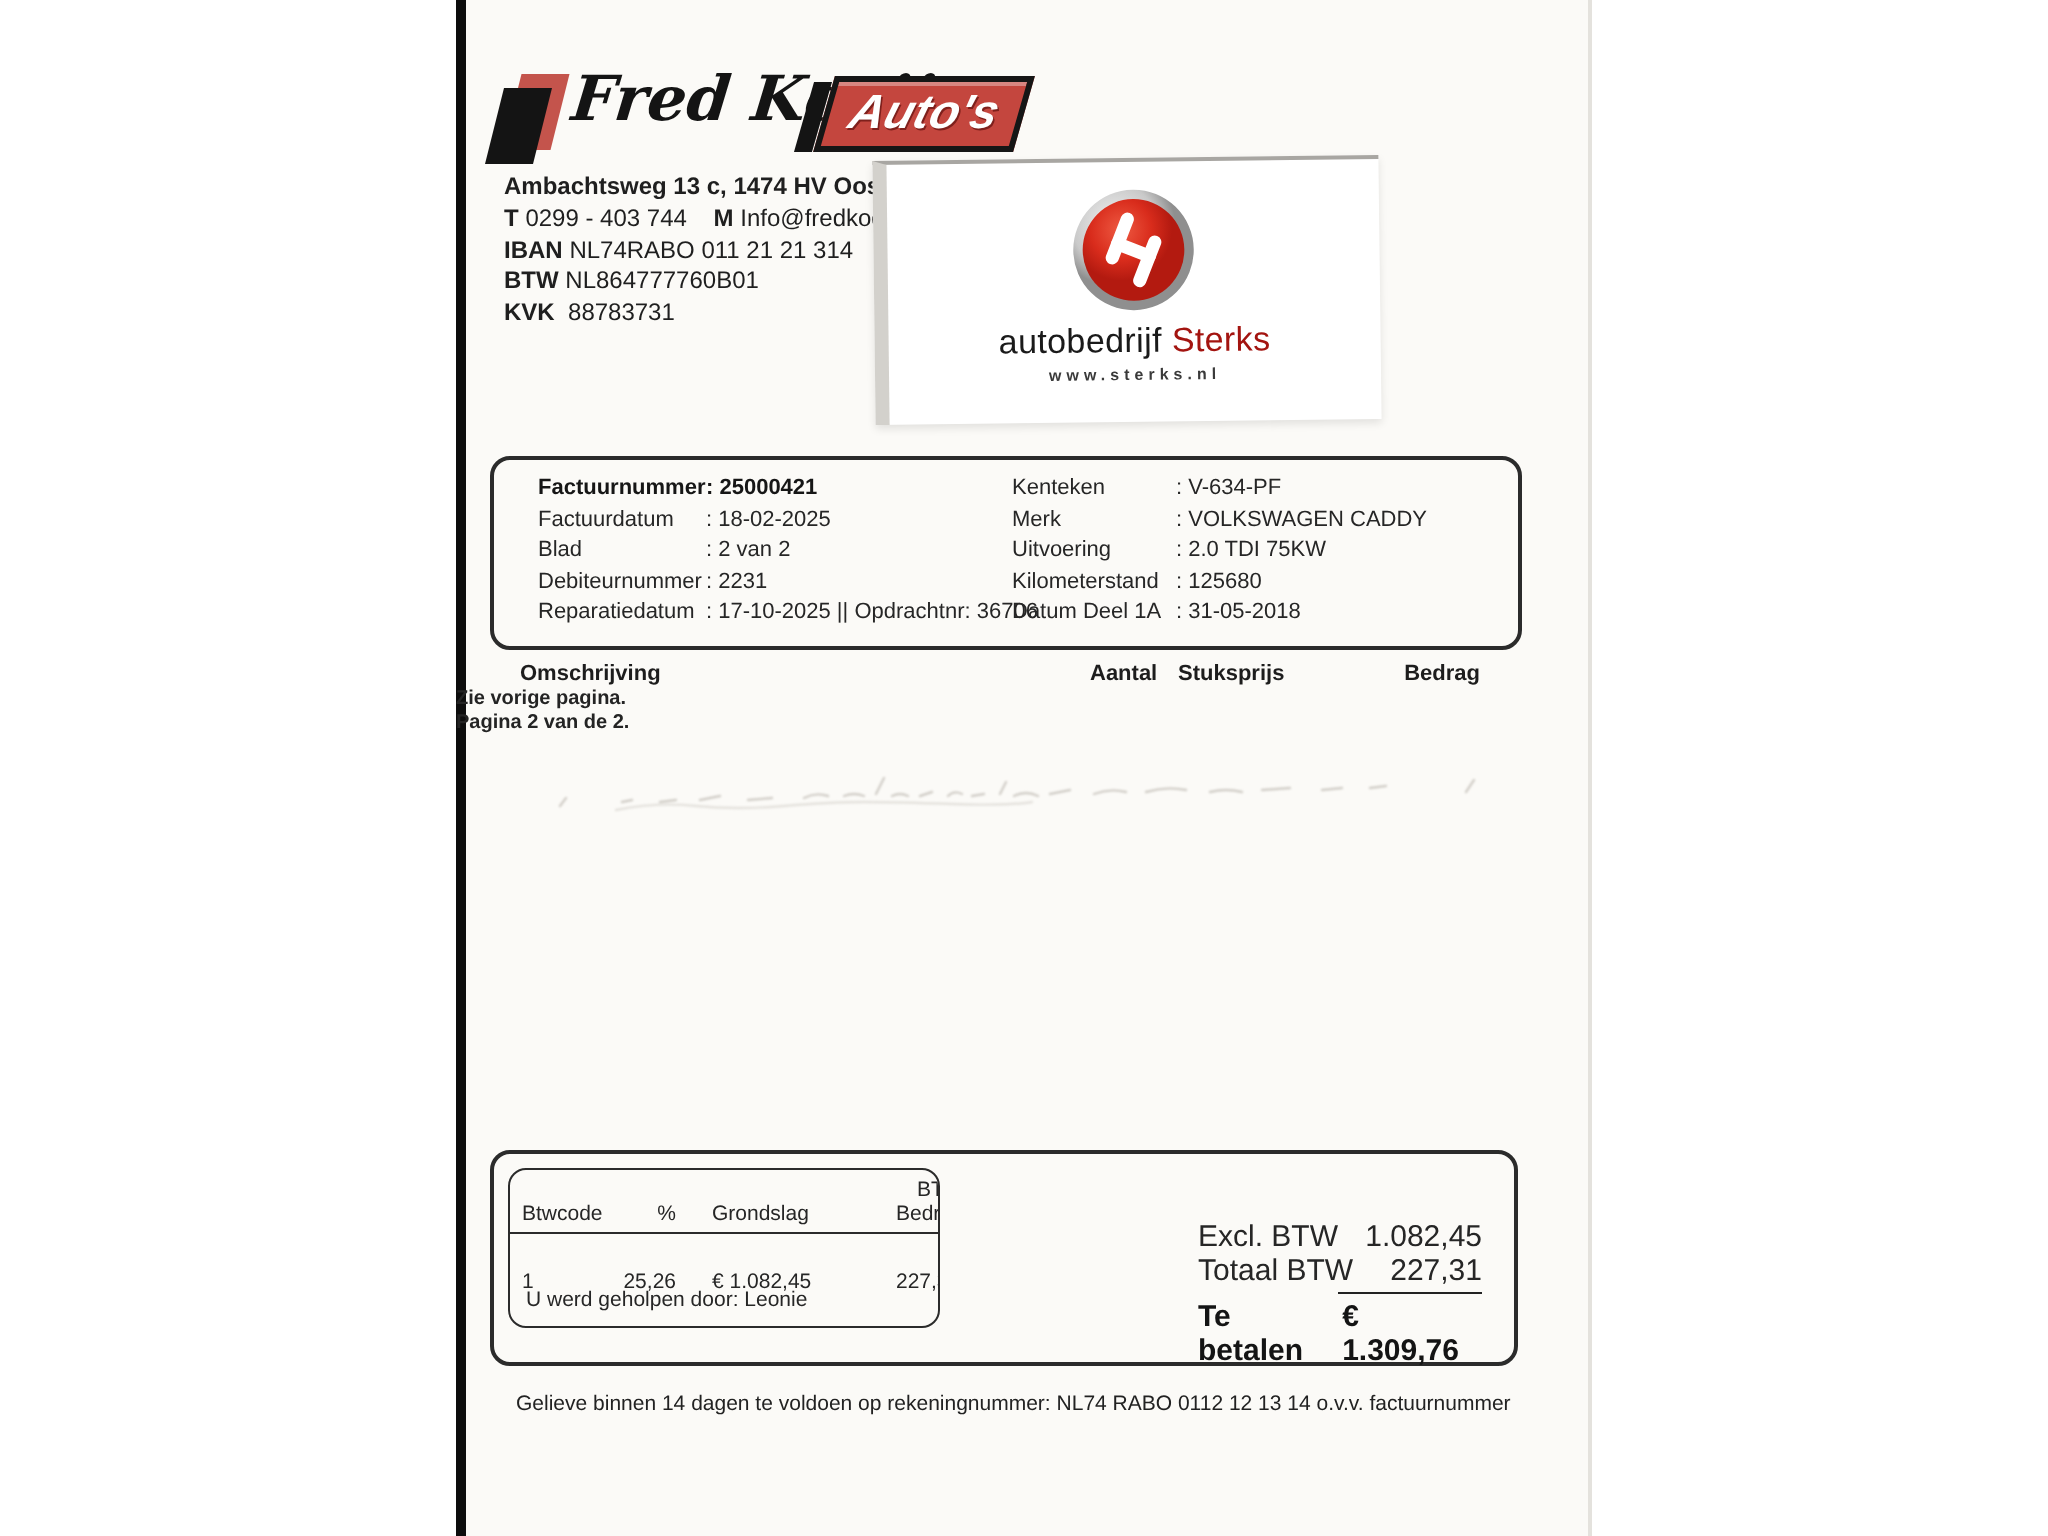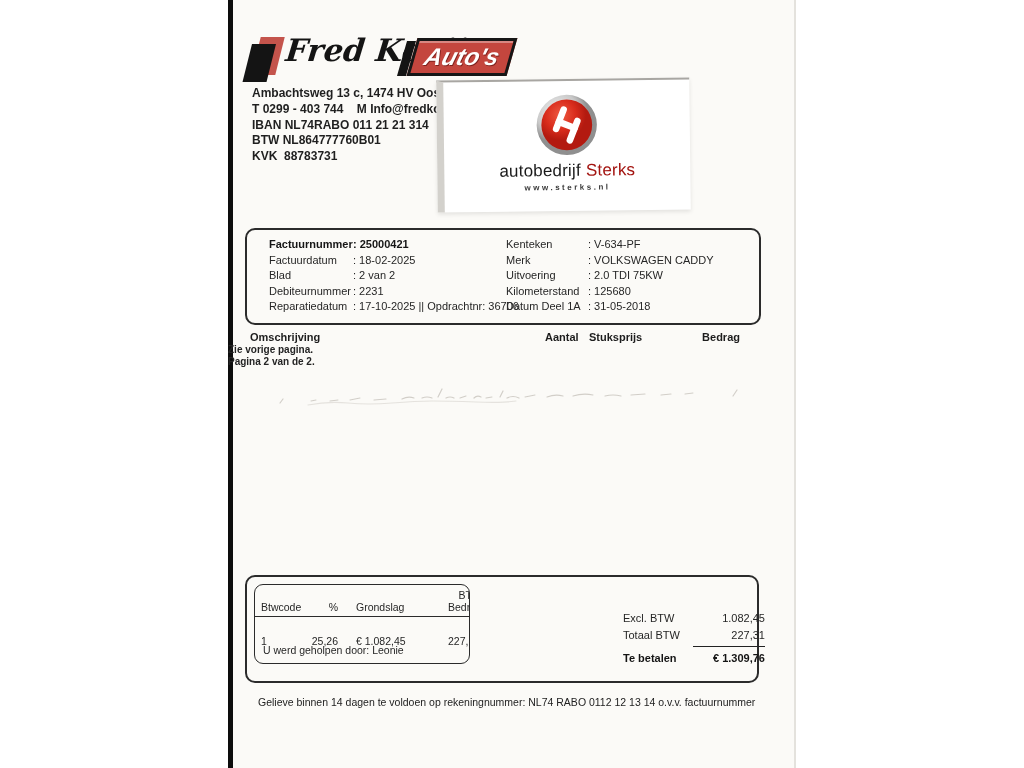--- a/index.html
+++ b/index.html
@@ -29,21 +29,21 @@
                box-shadow:inset 0 2px 0 rgba(255,255,255,.35); }
   .logo-badge span { font-style:italic; font-weight:700; font-size:24px; color:#ffffff;
                text-shadow:1px 1px 0 #7e201c; }
 
   
   .contact { position:absolute; left:24px; top:86px; font-size:12px; line-height:15.8px;
              color:#1f1f1f; white-space:nowrap; }
   .contact .addr { font-weight:700; }
   .contact b { font-weight:700; }
   .contact .gap { display:inline-block; width:10px; }
-  .contact .val { font-weight:700; }
+  .contact .val { font-weight:400; }
 
   
   .card { position:absolute; left:209px; top:79px; width:253px; height:132px;
           background:#ffffff; transform:rotate(-0.7deg);
           border-left:7px solid #d3d1cc; border-top:2px solid #a8a6a2;
           box-shadow:0 2px 4px rgba(0,0,0,.10); text-align:center; }
   .card svg.shift { display:block; margin:12px auto 4px; }
   .card .brand { font-size:17px; letter-spacing:.2px; color:#1a1a1a; }
   .card .brand .red { color:#a31410; }
   .card .site { margin-top:2px; font-size:8px; font-weight:700; letter-spacing:2.5px; color:#3a3a3a; }
@@ -55,21 +55,21 @@
   .dcol-left  { left:10px; }
   .dcol-right { left:247px; }
   .drow { display:flex;padding-left:12px; }
   .dlabel { width:84px; flex:0 0 auto; }
   .dcol-right .dlabel { width:82px; }
   .bold { font-weight:700; color:#161616; }
 
   
   .cols-header { position:absolute; left:0; top:331px; width:540px; height:14px;
           font-size:11px; font-weight:700; color:#1d1d1d; }
-  .cols-header .c1 { position:absolute; left:22px; }
+  .cols-header .c1 { position:absolute; left:32px; }
   .cols-header .c2 { position:absolute; left:317px; }
   .cols-header .c3 { position:absolute; left:361px; }
   .cols-header .c4 { position:absolute; left:430px; width:82px; text-align:right; }
   .page-note { position:absolute; left:0; top:344px; width:540px; text-align:left;
           font-size:10px; font-weight:700; line-height:11.5px; color:#242424; }
 
   
   .artifact { position:absolute; left:50px; top:385px; opacity:.5; filter:blur(.6px); }
 
   
@@ -78,21 +78,21 @@
   .vat-box { position:absolute; left:7px; top:7px; width:216px; height:80px;
           border:1.5px solid #2b2b2b; border-radius:9px; font-size:10.5px; overflow:hidden; }
   .vat-row { display:grid; grid-template-columns:45px 32px 110px 1fr; padding:4px 6px 3px;
           align-items:end; }
   .vat-head { border-bottom:1.5px solid #2b2b2b; font-weight:400; }
   .vat-row .num { text-align:right; }
   .vat-row .g { padding-left:18px; }
   .vat-vals { padding-top:6px; }
   .vat-helper { position:absolute; left:8px; bottom:7px; font-size:10.5px; white-space:nowrap; }
 
-  .totals { position:absolute; left:376px; top:33px; width:142px; font-size:11px; }
+  .totals { position:absolute; left:352px; top:33px; width:142px; font-size:15px; }
   .t-row { display:flex; justify-content:space-between; line-height:17px; }
   .t-rule { border-top:1.5px solid #222; margin:2px 0 3px 70px; }
   .t-bold { font-weight:700; color:#141414; }
 
   
   .footer-note { position:absolute; left:30px; top:696px; font-size:10.5px; color:#222;
           white-space:nowrap; }
 </style>
 </head>
 <body>

